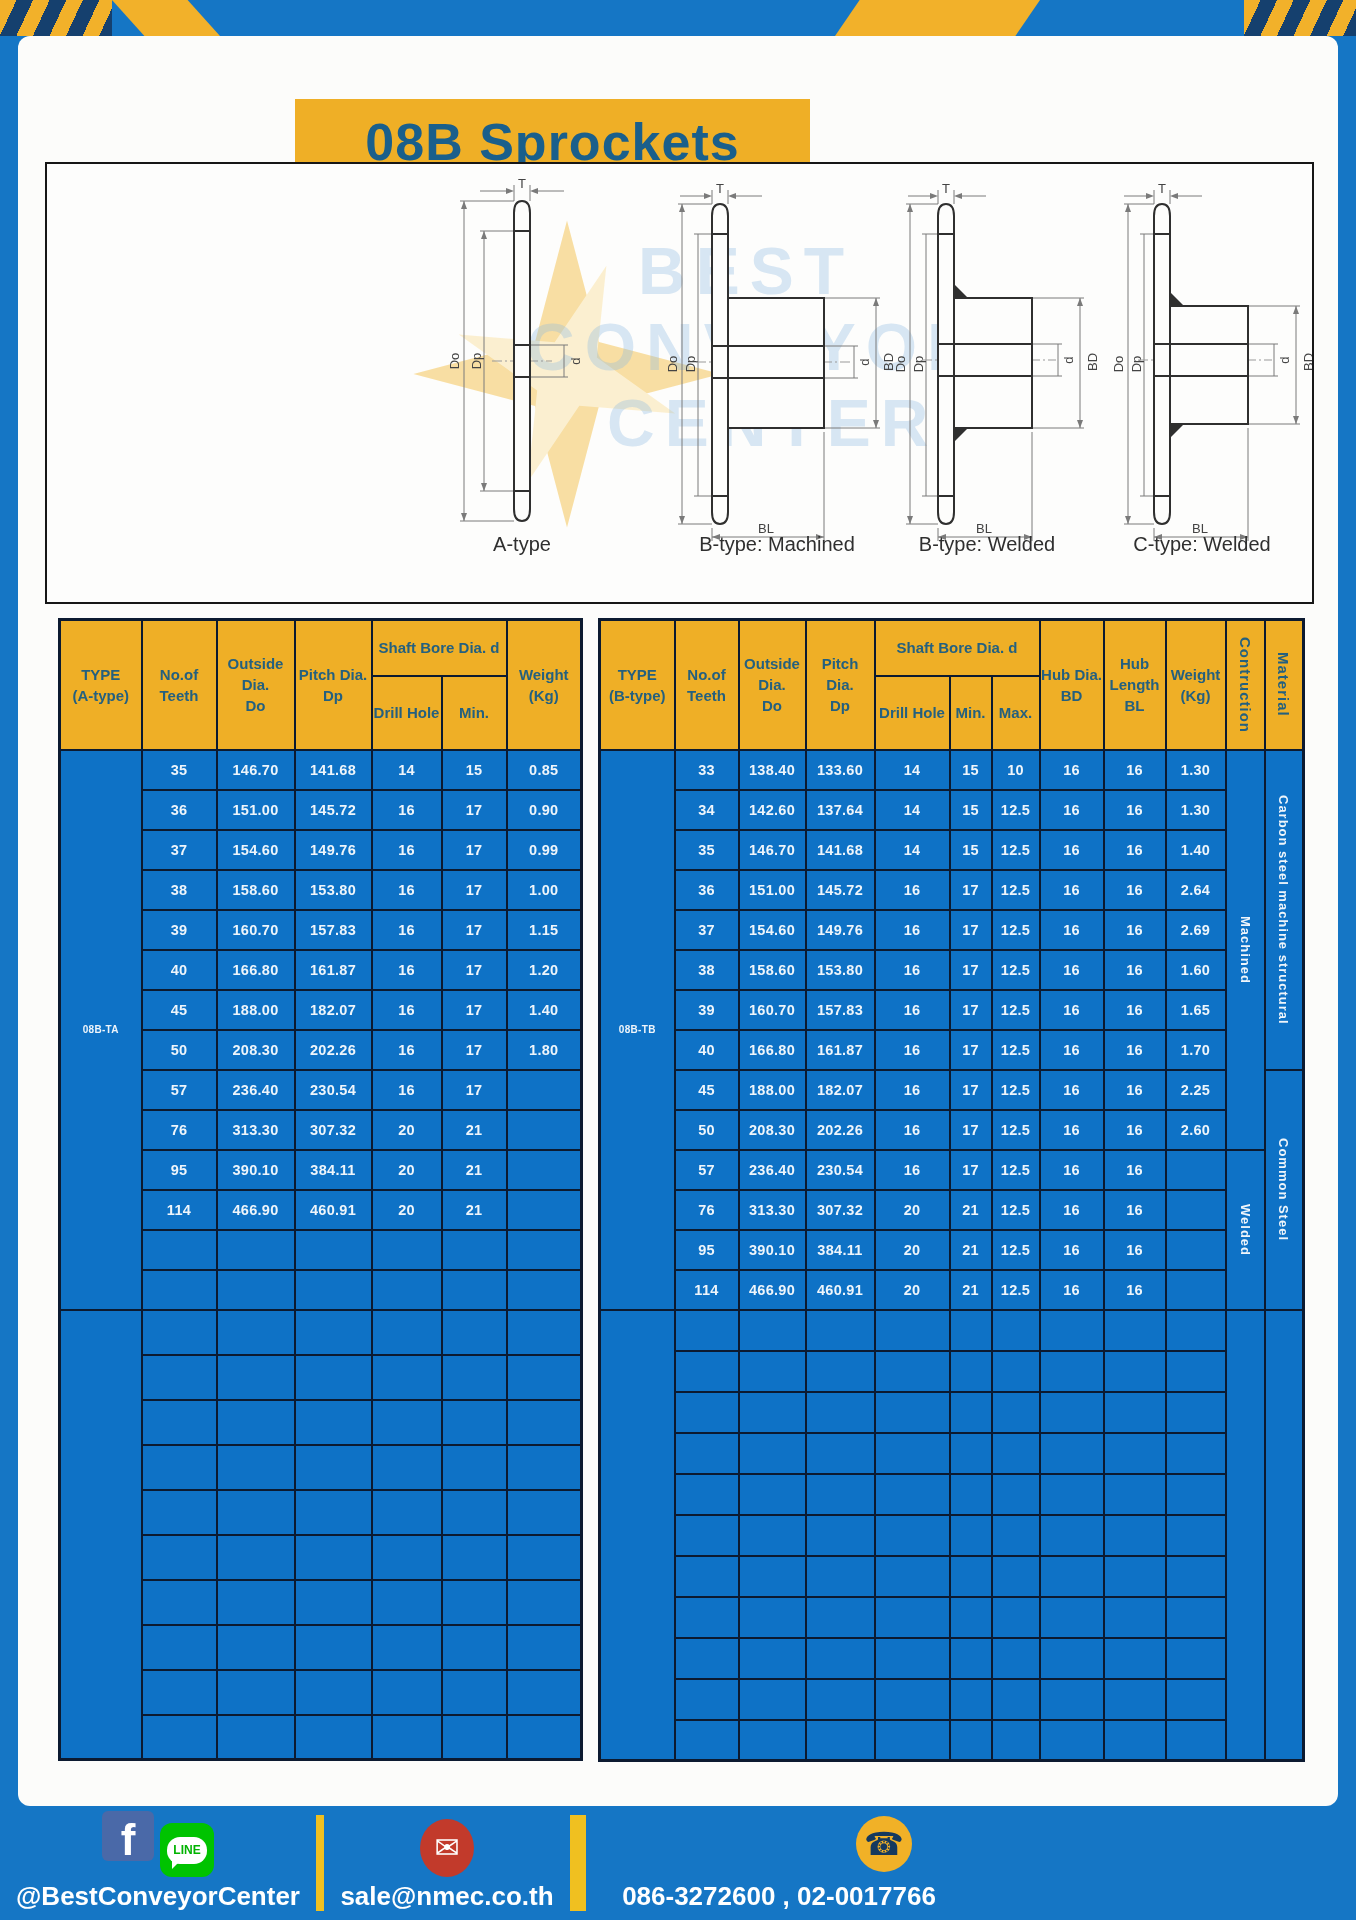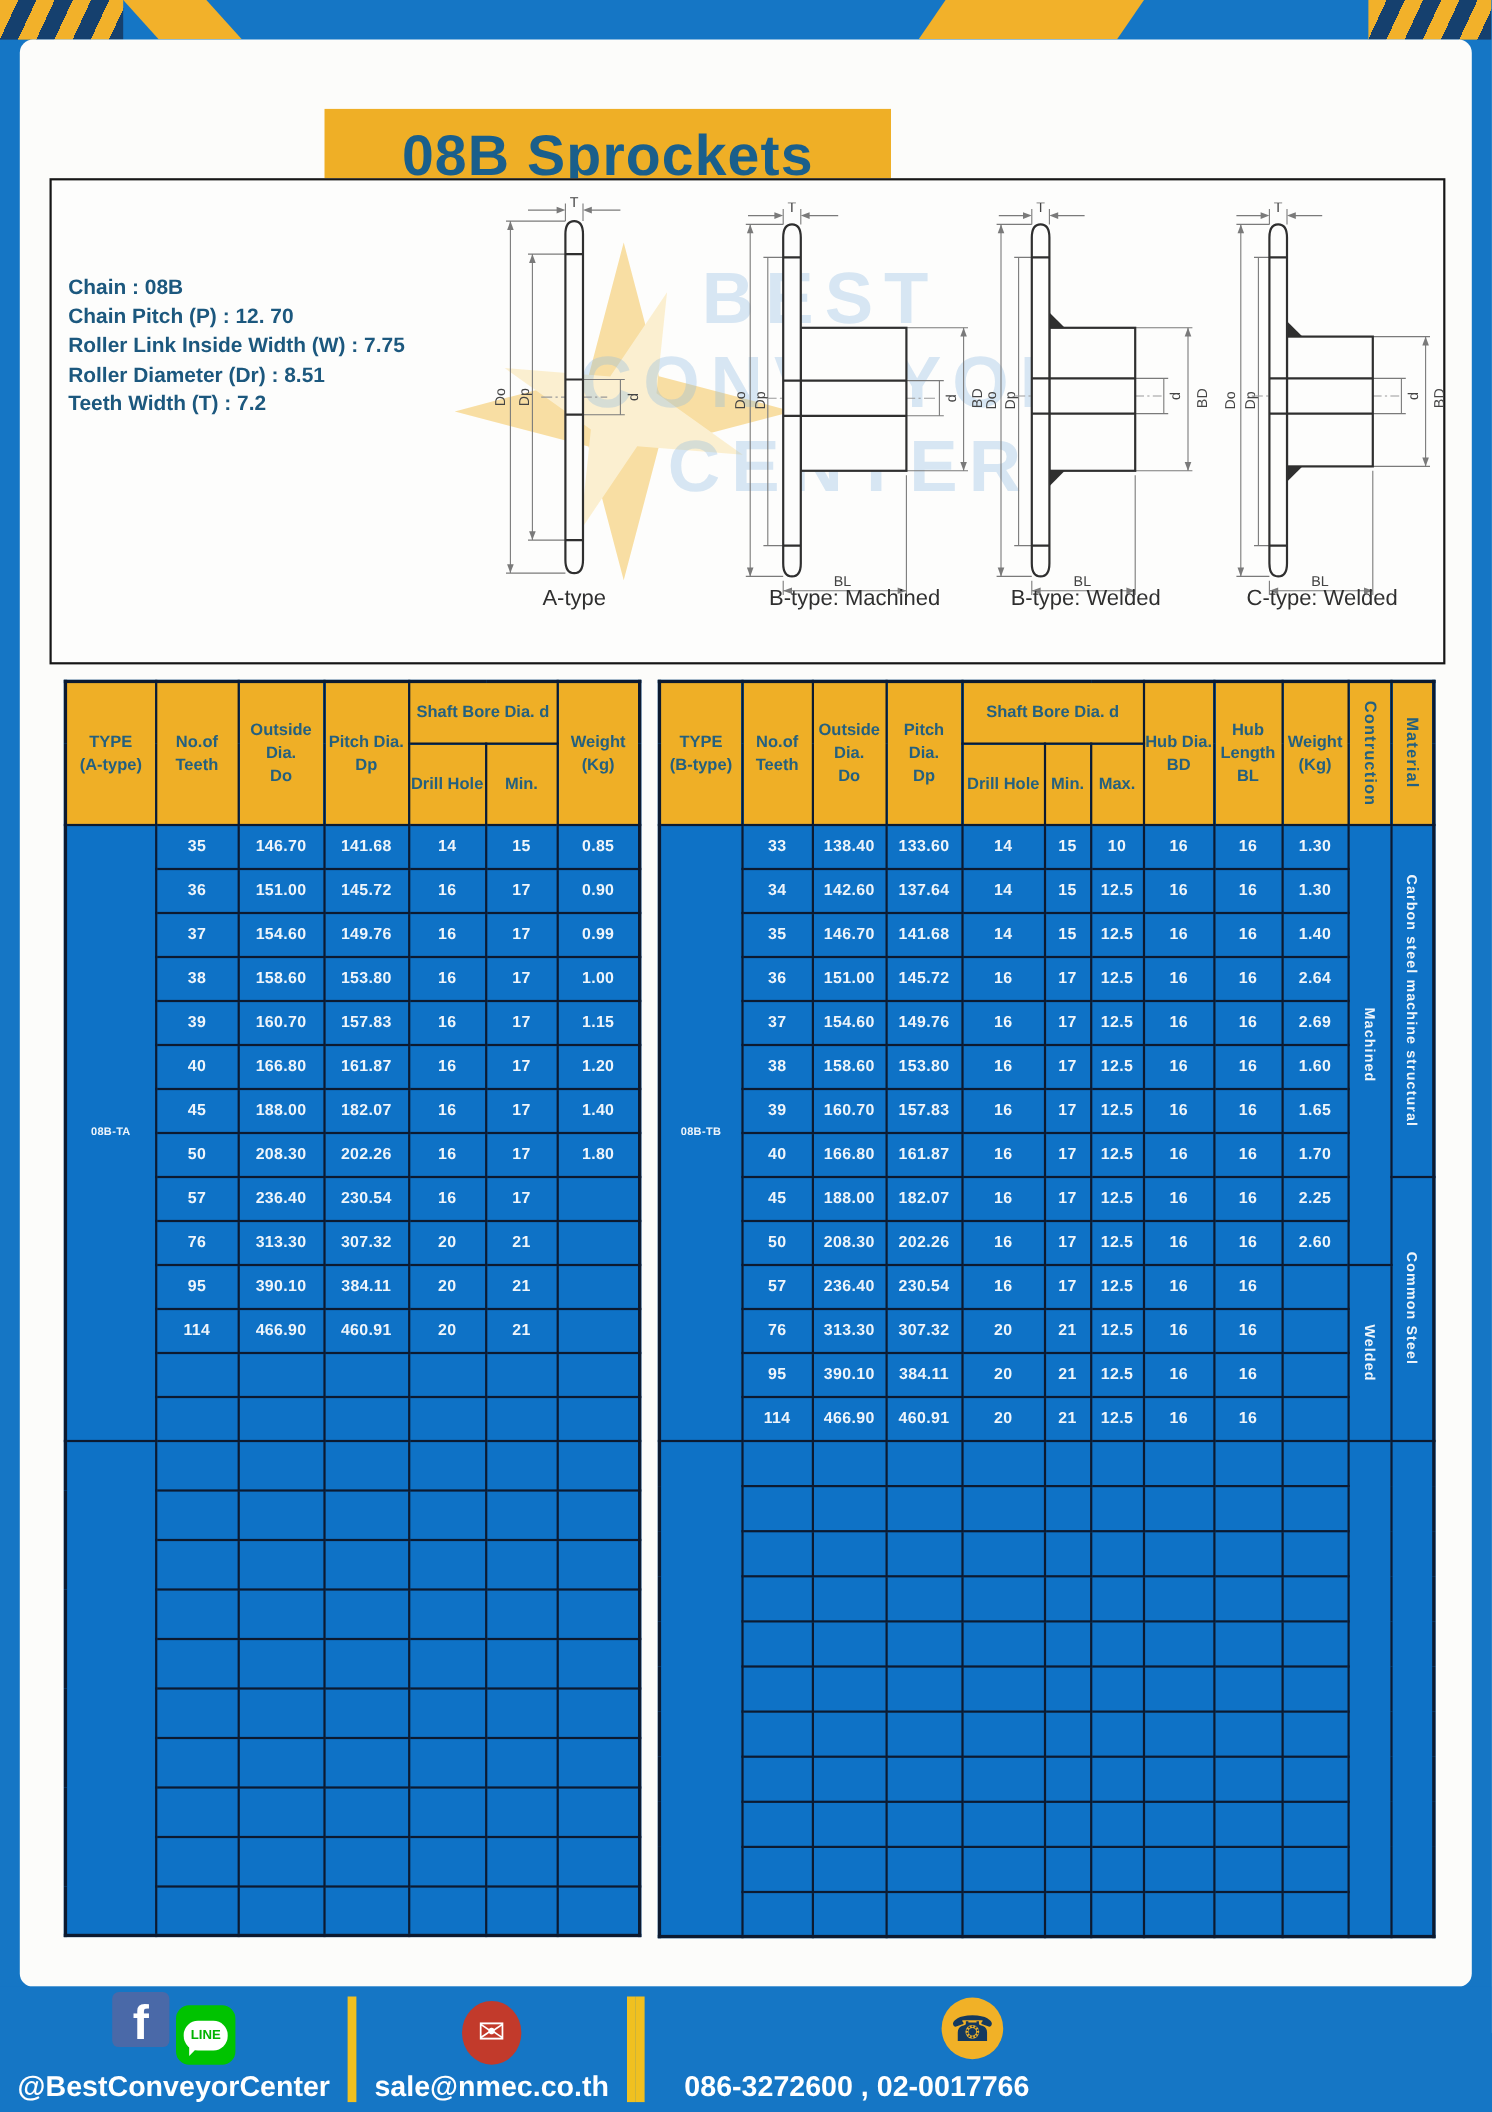--- a/index.html
+++ b/index.html
@@ -94,27 +94,20 @@
       <svg class="wm-star" width="320" height="320" viewBox="0 0 100 100" style="opacity:.5">
         <polygon points="50,2 60,40 98,50 60,60 50,98 40,60 2,50 40,40" fill="#f4c14c"></polygon>
         <polygon points="50,14 57,42 86,50 57,58 50,86 43,58 14,50 43,42" fill="#fbe3a6" transform="rotate(20 50 50)"></polygon>
       </svg>
       <div class="wm-text">
         <div class="wm-l1">BEST</div>
         <div class="wm-l2">CONVEYOR</div>
         <div class="wm-l3">CENTER</div>
       </div>
 
-      <div class="specs">
-        <div class="spec-line">Chain : 08B</div>
-        <div class="spec-line">Chain Pitch (P) : 12. 70</div>
-        <div class="spec-line">Roller Link Inside Width (W) : 7.75</div>
-        <div class="spec-line">Roller Diameter (Dr) : 8.51</div>
-        <div class="spec-line">Teeth Width (T) : 7.2</div>
-      </div>
 
       <svg class="diag" style="left:375px;top:13px" width="200" height="360">
         <line class="dim" x1="92" y1="24" x2="92" y2="8"></line>
           <line class="dim" x1="108" y1="24" x2="108" y2="8"></line>
         <line class="dim" x1="58" y1="14" x2="88" y2="14"></line>
           <line class="dim" x1="112" y1="14" x2="142" y2="14"></line>
         <polygon class="ar" points="92,14 84,11 84,17"></polygon>
           <polygon class="ar" points="108,14 116,11 116,17"></polygon>
         <text class="dlab" x="96" y="11">T</text>
         <line class="dim" x1="92" y1="24" x2="38" y2="24"></line>

